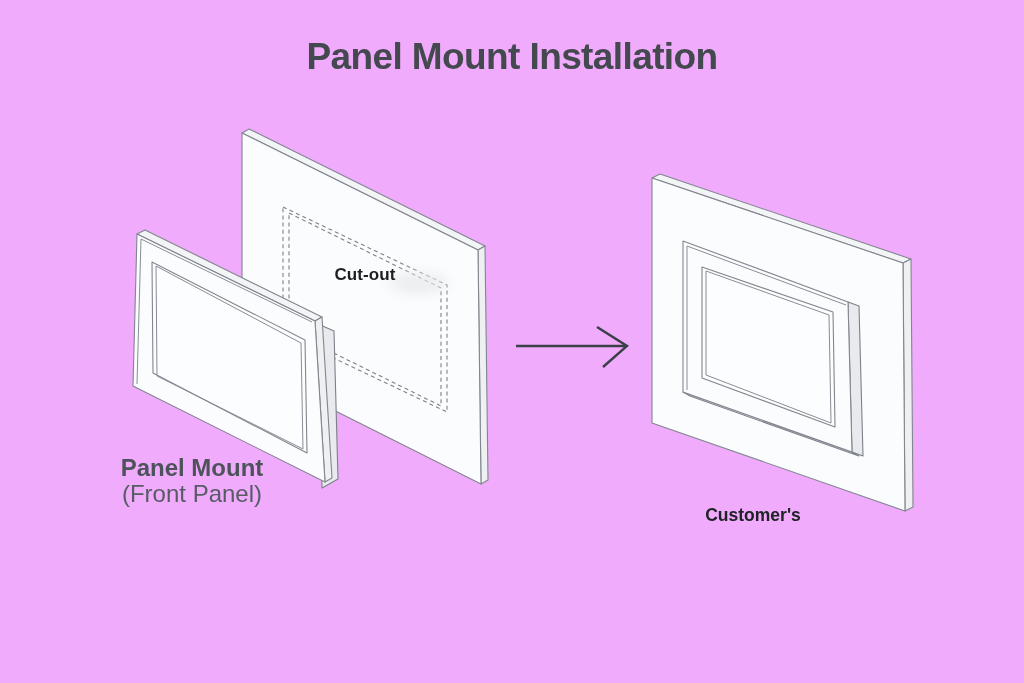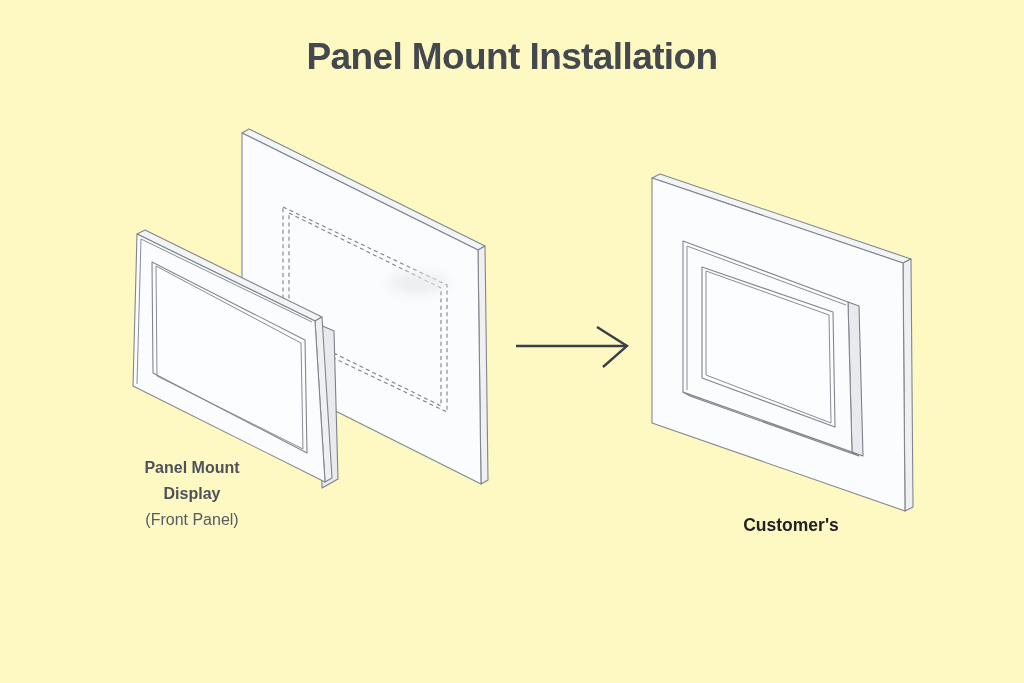--- a/index.html
+++ b/index.html
@@ -1,18 +1,18 @@
 <!DOCTYPE html>
 <html><head>
 <meta charset="utf-8">
 <style>
   html,body{margin:0;padding:0;background:#e9eaec;}
   #stage{
     position:relative;width:1024px;height:683px;overflow:hidden;
-    background:#fef9c3;
+    background:#f0abfc;
     font-family:"Liberation Sans", sans-serif;
   }
   #stage svg{position:absolute;left:0;top:0;}
 
   
   .face-front {fill:#fbfcfd;stroke:#81868f;stroke-width:1.1;stroke-linejoin:round;}
   .face-top   {fill:#f3f4f6;stroke:#81868f;stroke-width:1.1;stroke-linejoin:round;}
   .face-side  {fill:#eef0f2;stroke:#81868f;stroke-width:1.1;stroke-linejoin:round;}
   .face-side2 {fill:#e8eaed;stroke:#7b8089;stroke-width:1.1;stroke-linejoin:round;}
   .face-screen{fill:#fcfdfe;stroke:#81868f;stroke-width:1.1;stroke-linejoin:round;}
@@ -20,27 +20,27 @@
   .dashed     {fill:none;stroke:#7c828a;stroke-width:1.1;stroke-dasharray:4 3.2;stroke-linejoin:miter;}
   .arrow-stroke{fill:none;stroke:#3a3f48;stroke-width:2.4;stroke-linejoin:miter;stroke-linecap:butt;}
   .smudge     {fill:#e7e9ec;}
 
   
   .title{
     position:absolute;left:0;right:0;top:36px;text-align:center;
     font-size:37px;font-weight:bold;letter-spacing:-0.6px;color:#44484f;
   }
   .label{position:absolute;text-align:center;}
-  .label-display{left:92px;top:455px;width:200px;font-size:16px;line-height:26px;
+  .label-display{left:92px;top:455px;width:200px;font-size:24px;line-height:26px;
     font-weight:bold;color:#4d525b;}
   .label-display .sub{font-weight:normal;color:#565b64;}
   .label-cutout{left:285px;top:264px;width:160px;font-size:17px;line-height:21px;
     font-weight:bold;color:#1d1f23;letter-spacing:0.1px;}
-  .label-customer{left:711px;top:502px;width:160px;font-size:17.5px;line-height:26px;
-    font-weight:bold;color:#202226;margin-top:10px;}
+  .label-customer{left:673px;top:502px;width:160px;font-size:17.5px;line-height:26px;
+    font-weight:bold;color:#202226;}
   .label div{white-space:nowrap;}
 </style>
 </head>
 <body>
 
 <div id="stage">
 
   <svg width="1024" height="683" viewBox="0 0 1024 683">
     <defs>
       <filter id="soft" x="-60%" y="-60%" width="220%" height="220%">
@@ -82,24 +82,24 @@
       <polyline class="line-only" points="846,305 687,246 687,390"></polyline>
       <polygon class="face-screen" points="702,267 833,312 835,427 702,378"></polygon>
       <polygon class="line-only" points="706,271 829,315 831,423 706,375"></polygon>
     </g>
   </svg>
 
   <div class="title">Panel Mount Installation</div>
 
   <div class="label label-display">
     <div>Panel Mount</div>
-    <div>Display</div>
     <div class="sub">(Front Panel)</div>
   </div>
 
   <div class="label label-cutout">
+    <div>Cut-out</div>
   </div>
 
   <div class="label label-customer">
     <div>Customer's</div>
   </div>
 
 </div>
 
 </body></html>

